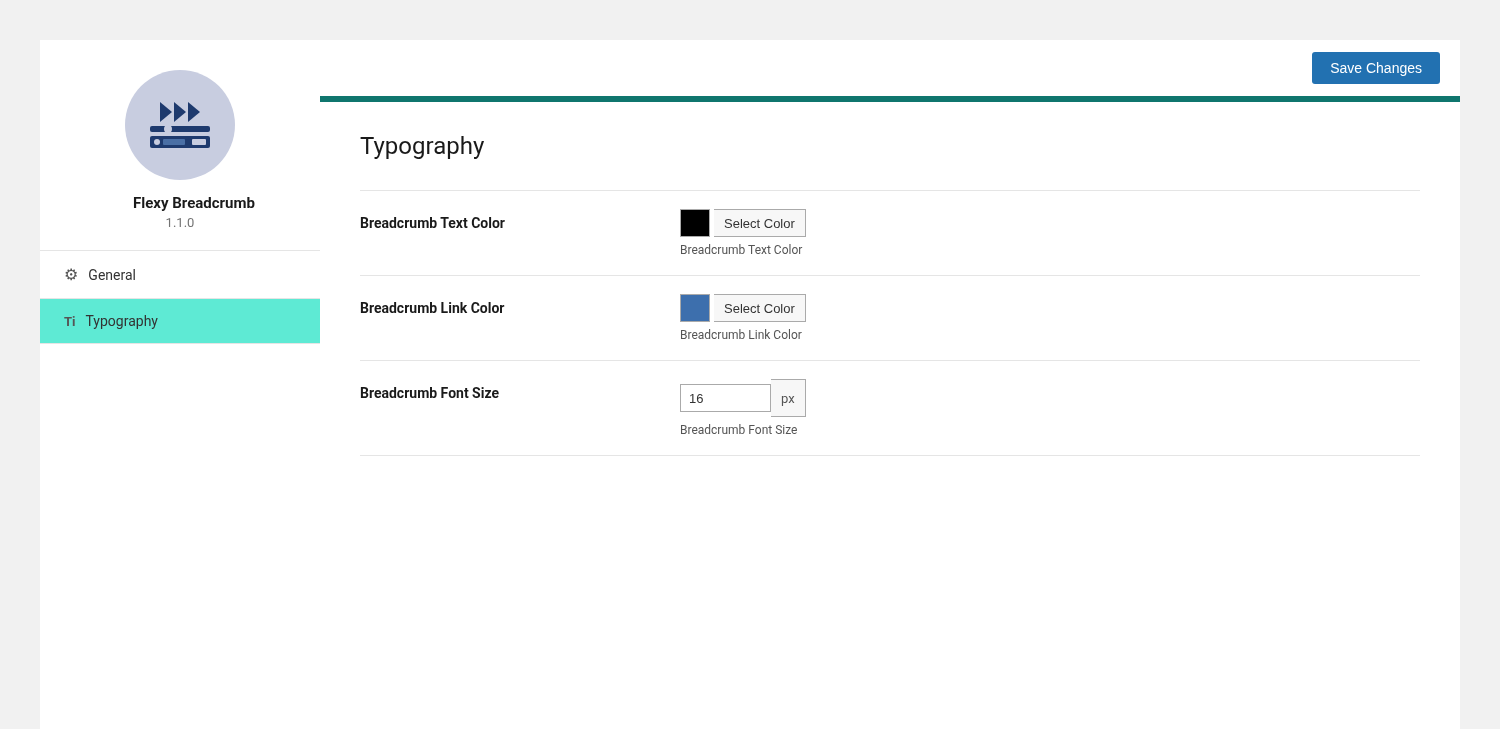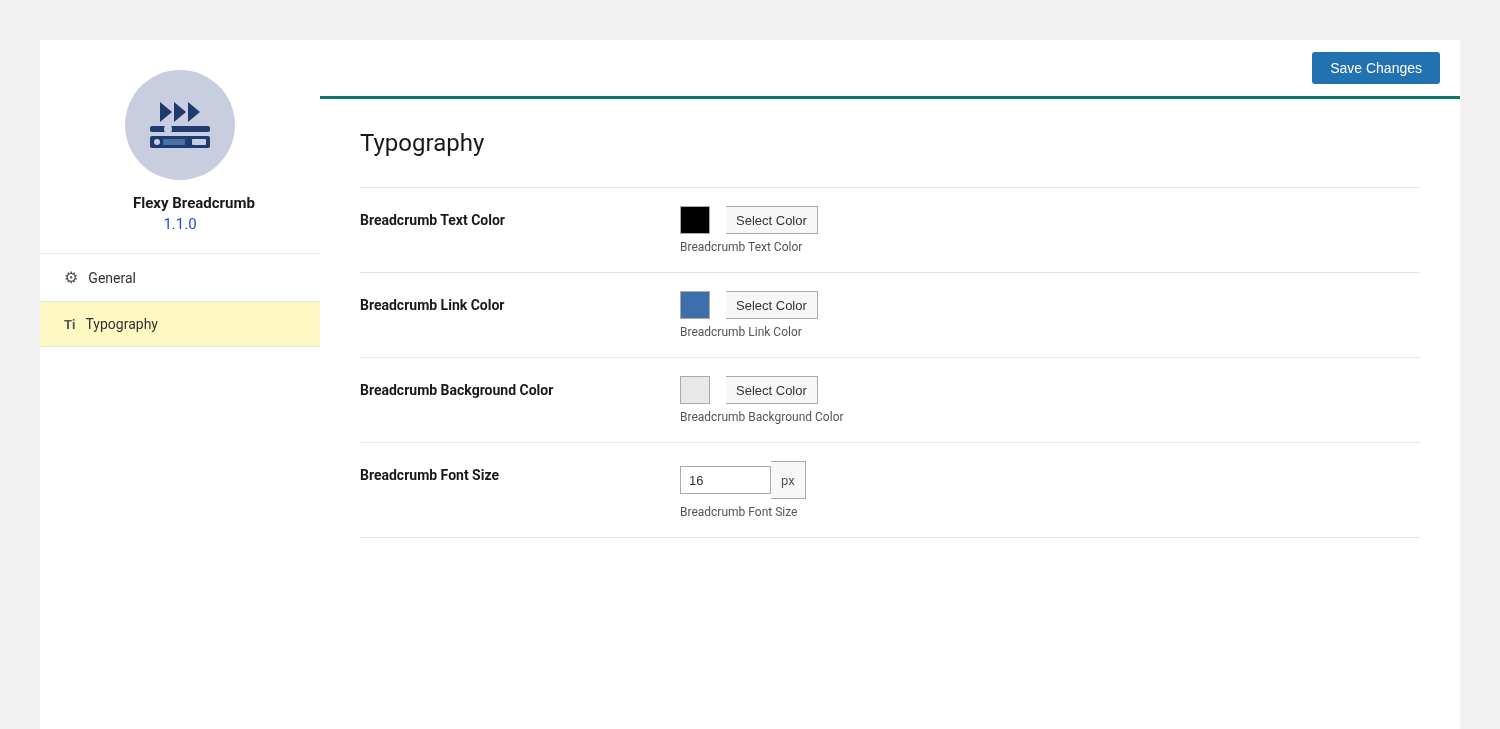--- a/index.html
+++ b/index.html
@@ -114,22 +114,22 @@
 
     .plugin-name {
       font-size: 15px;
       font-weight: 700;
       color: #1a1a1a;
       text-align: center;
       margin-left: 28px;
     }
 
     .plugin-version {
-      font-size: 15px;
-      color: #1d4ed8;
+      font-size: 13px;
+      color: #737373;
       text-align: right;
       margin-top: 3px;
       margin-bottom: 20px;
     }
 
     .sidebar-nav {
       width: 100%;
       border-top: 1px solid #e5e5e5;
     }
 
@@ -139,21 +139,21 @@
       gap: 10px;
       padding: 14px 24px;
       font-size: 14px;
       color: #333;
       cursor: pointer;
       border-bottom: 1px solid #e5e5e5;
       background: #fff;
     }
 
     .sidebar-item.active {
-      background: #fef9c3;
+      background: #5eead4;
     }
 
     .sidebar-icon {
       font-size: 16px;
       color: #555;
     }
 
     
     .main-content {
       flex: 1;
@@ -161,21 +161,21 @@
       margin-left: 0;
       display: flex;
       flex-direction: column;
     }
 
     .top-bar {
       display: flex;
       justify-content: flex-end;
       align-items: center;
       padding: 12px 20px;
-      border-bottom: 3px solid #0f766e;
+      border-bottom: 6px solid #0f766e;
       background: #fff;
     }
 
     .save-button {
       background: #2271b1;
       color: #fff;
       border: none;
       border-radius: 3px;
       padding: 8px 18px;
       font-size: 14px;
@@ -220,21 +220,21 @@
     }
 
     .settings-control-cell {
       padding: 18px 0;
       vertical-align: top;
     }
 
     .color-picker-wrap {
       display: flex;
       align-items: center;
-      gap: 16px;
+      gap: 4px;
       margin-bottom: 6px;
     }
 
     .color-swatch {
       width: 30px;
       height: 28px;
       border: 1px solid #aaa;
       cursor: pointer;
       flex-shrink: 0;
     }
@@ -352,32 +352,20 @@
             <td class="settings-control-cell">
               <div class="color-picker-wrap">
                 <div class="color-swatch" style="background:#3d6fad;"></div>
                 <button class="select-color-btn">Select Color</button>
               </div>
               <div class="field-description">Breadcrumb Link Color</div>
             </td>
           </tr>
 
 
-          <tr class="settings-row">
-            <td class="settings-label-cell">
-              <span class="settings-label">Breadcrumb Background Color</span>
-            </td>
-            <td class="settings-control-cell">
-              <div class="color-picker-wrap">
-                <div class="color-swatch" style="background:#e8e8e8;"></div>
-                <button class="select-color-btn">Select Color</button>
-              </div>
-              <div class="field-description">Breadcrumb Background Color</div>
-            </td>
-          </tr>
 
           <tr class="settings-row">
             <td class="settings-label-cell">
               <span class="settings-label">Breadcrumb Font Size</span>
             </td>
             <td class="settings-control-cell">
               <div class="font-size-wrap">
                 <input type="number" class="font-size-input" value="16" style="">
                 <div class="font-size-unit">px</div>
               </div>

